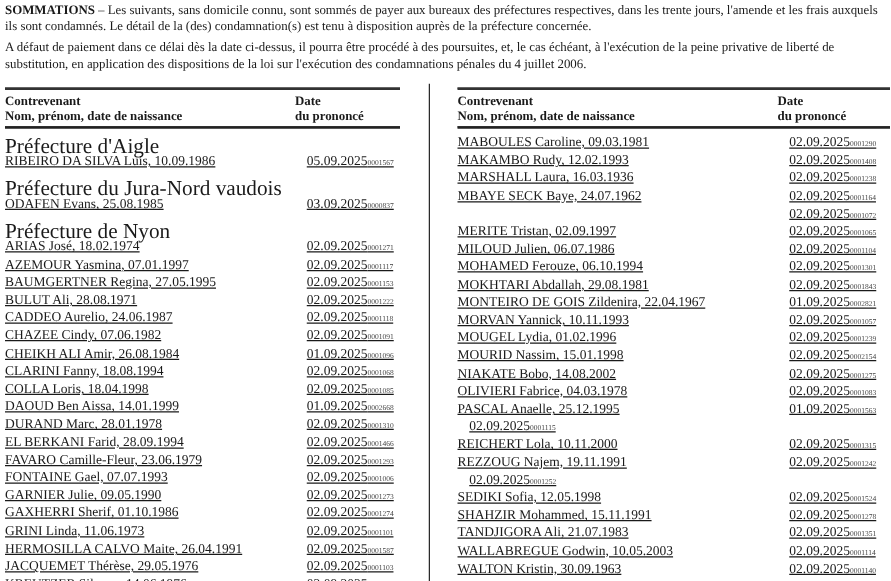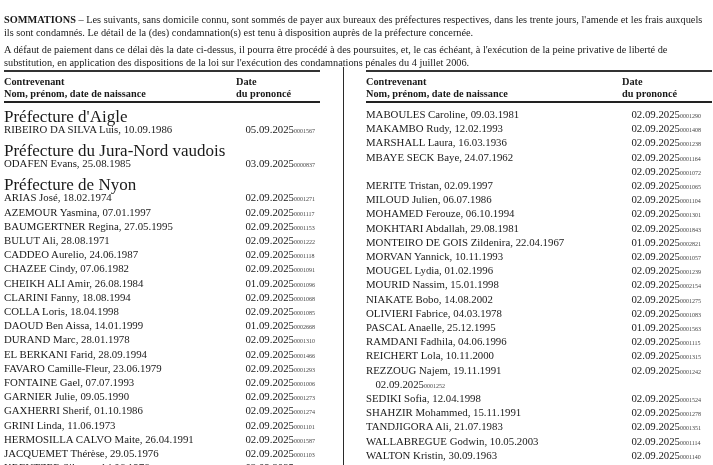--- a/index.html
+++ b/index.html
@@ -2,21 +2,21 @@
 <html><head>
 <meta charset="utf-8">
 <style>
   html, body { margin: 0; padding: 0; background: #ffffff; }
   body {
     width: 713px; height: 465px; overflow: hidden; position: relative;
     font-family: "Liberation Serif", "DejaVu Serif", serif;
     color: #1a1a1a;
   }
   .intro {
-    position: absolute; left: 4px; top: 13px; width: 706px;
+    position: absolute; left: 4px; top: 2px; width: 706px;
     font-size: 10.3px; line-height: 13px;
   }
   .intro p { margin: 0 0 4px 0; }
   .intro .lead { font-weight: bold; }
   .col {
     position: absolute; top: 70px;
   }
   .col.left { left: 4px; width: 316px; }
   .col.right { left: 366px; width: 346px; }
   .divider {
@@ -29,21 +29,21 @@
     display: flex; font-weight: bold; font-size: 10.3px; line-height: 11.5px;
     padding-top: 4px;
   }
   .thead .c1 { flex: 0 0 232px; }
   .col.right .thead .c1 { flex: 0 0 256px; }
   .thead .c2 { flex: 1; }
   .section-title {
     font-weight: normal; font-size: 17px; line-height: 12px; margin-top: 8px;
   }
   .row {
-    display: flex; font-size: 10.8px; line-height: 12.2px; align-items: baseline;
+    display: flex; font-size: 10.8px; line-height: 12.2px; align-items: baseline; text-decoration: underline;
   }
   .row .name { flex: 0 0 232px; white-space: nowrap; }
   .col.right .row .name { flex: 0 0 256px; }
   .row .date { flex: 0 0 58px; text-align: right; }
   .row .ref { font-size: 6px; color: #444; padding-left: 0px; }
   .body-left { padding-top: 4px; }
   .body-right { padding-top: 5px; }
 </style>
 </head>
 <body>
@@ -273,40 +273,39 @@
         <span class="name">OLIVIERI Fabrice, 04.03.1978</span>
         <span class="date">02.09.2025</span>
         <span class="ref">0001083</span>
       </div>
       <div class="row">
         <span class="name">PASCAL Anaelle, 25.12.1995</span>
         <span class="date">01.09.2025</span>
         <span class="ref">0001563</span>
       </div>
       <div class="row">
-        <span class="name">RAMDANI Fadhila, 04.06.1996</span>
         <span class="date">02.09.2025</span>
         <span class="ref">0001115</span>
       </div>
       <div class="row">
         <span class="name">REICHERT Lola, 10.11.2000</span>
         <span class="date">02.09.2025</span>
         <span class="ref">0001315</span>
       </div>
       <div class="row">
         <span class="name">REZZOUG Najem, 19.11.1991</span>
         <span class="date">02.09.2025</span>
         <span class="ref">0001242</span>
       </div>
       <div class="row">
         <span class="date">02.09.2025</span>
         <span class="ref">0001252</span>
       </div>
       <div class="row">
-        <span class="name">SEDIKI Sofia, 12.04.1998</span>
+        <span class="name">SEDIKI Sofia, 12.05.1998</span>
         <span class="date">02.09.2025</span>
         <span class="ref">0001524</span>
       </div>
       <div class="row">
         <span class="name">SHAHZIR Mohammed, 15.11.1991</span>
         <span class="date">02.09.2025</span>
         <span class="ref">0001278</span>
       </div>
       <div class="row">
         <span class="name">TANDJIGORA Ali, 21.07.1983</span>

